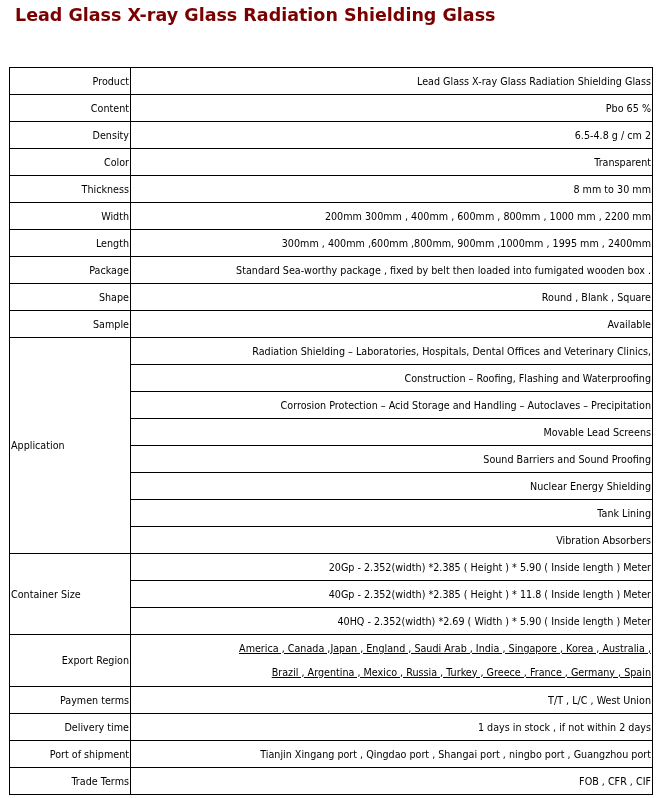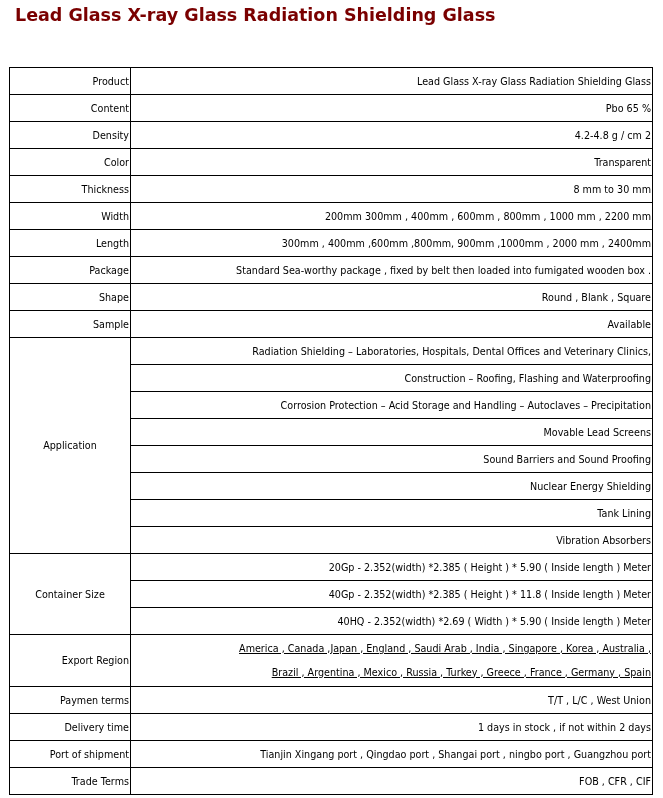--- a/index.html
+++ b/index.html
@@ -1,58 +1,58 @@
 <!DOCTYPE html>
 <html><head>
 <meta charset="utf-8">
 <style>
   html, body { margin: 0; padding: 0; background: #ffffff; }
   body { width: 663px; height: 798px; position: relative; overflow: hidden; font-family: "DejaVu Sans", sans-serif; }
   .title { position: absolute; left: 15px; top: 5px; margin: 0; font-family: "DejaVu Sans", sans-serif; font-weight: bold; font-size: 17.5px; color: #7a0000; letter-spacing: 0; }
   table.spec { position: absolute; left: 9px; top: 67px; width: 644px; border-collapse: collapse; table-layout: fixed; }
   table.spec td { border: 1px solid #000; font-size: 9.6px; color: #000; padding: 0 1px; height: 26px; vertical-align: middle; white-space: nowrap; overflow: hidden; text-align: right; }
   table.spec td.k { width: 118px; }
-  table.spec td.center { text-align: center; }
+  table.spec td.center { text-align: left; }
   table.spec td.multi { padding: 0; height: auto; text-decoration: underline; }
   .line { height: 24px; line-height: 24px; padding: 0 1px; }
 </style>
 </head>
 <body>
 
 <h1 class="title">Lead Glass X-ray Glass Radiation Shielding Glass</h1>
 
 <table class="spec">
   <tbody>
     <tr>
         <td class="k">Product</td>
         <td>Lead Glass X-ray Glass Radiation Shielding Glass</td>
       </tr>
     <tr>
         <td class="k">Content</td>
         <td>Pbo 65 %</td>
       </tr>
     <tr>
         <td class="k">Density</td>
-        <td>4.2-4.8 g / cm 2</td>
+        <td>6.5-4.8 g / cm 2</td>
       </tr>
     <tr>
         <td class="k">Color</td>
         <td>Transparent</td>
       </tr>
     <tr>
         <td class="k">Thickness</td>
         <td>8 mm  to 30 mm</td>
       </tr>
     <tr>
         <td class="k">Width</td>
         <td>200mm 300mm , 400mm , 600mm , 800mm , 1000 mm , 2200 mm</td>
       </tr>
     <tr>
         <td class="k">Length</td>
-        <td>300mm , 400mm ,600mm ,800mm, 900mm ,1000mm , 2000 mm , 2400mm</td>
+        <td>300mm , 400mm ,600mm ,800mm, 900mm ,1000mm , 1995 mm , 2400mm</td>
       </tr>
     <tr>
         <td class="k">Package</td>
         <td>Standard Sea-worthy package , fixed by belt then loaded into fumigated wooden box .</td>
       </tr>
     <tr>
         <td class="k">Shape</td>
         <td>Round , Blank , Square</td>
       </tr>
     <tr>

